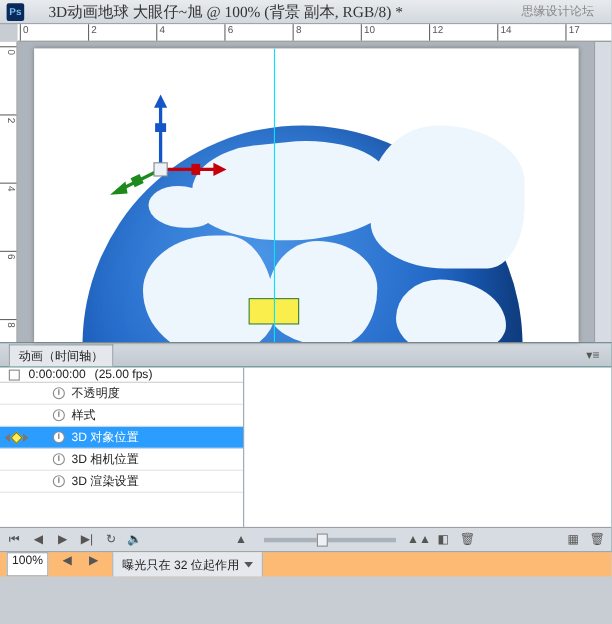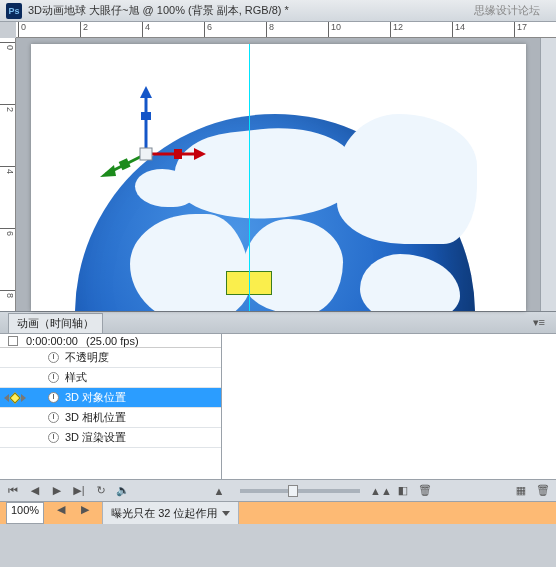--- a/index.html
+++ b/index.html
@@ -1,20 +1,20 @@
 <!DOCTYPE html>
 <html><head>
 <meta charset="utf-8">
 <style>
 * { margin: 0; padding: 0; box-sizing: border-box; font-family: "Microsoft YaHei", SimSun, sans-serif; }
 body { width: 556px; height: 567px; background: #c8cdd3; overflow: hidden; font-size: 11px; color: #222; }
 
 .titlebar { height: 22px; background: linear-gradient(#e8ebee,#d2d8de); display: flex; align-items: center; padding: 0 6px; border-bottom: 1px solid #9aa1a9; }
-.titlebar .ps-icon { width: 16px; height: 16px; background: #0a2a5c; color: #7cbced; font-weight: bold; font-size: 9px; display: flex; align-items: center; justify-content: center; border-radius: 2px; margin-right: 6px; }
-.titlebar .title { font-size: 11px; color: #333; flex: 1; }
+.titlebar .ps-icon { width: 16px; height: 16px; background: #0a2a5c; color: #7cbced; font-weight: bold; font-size: 9px; display: flex; align-items: center; justify-content: center; border-radius: 2px; margin-right: 22px; }
+.titlebar .title { font-size: 14px; color: #333; flex: 1; font-family: Liberation Serif, serif; }
 .titlebar .watermark { font-size: 11px; color: #888; margin-right: 10px; }
 
 .ruler-h { height: 16px; background: #fff; border-bottom: 1px solid #888; position: relative; margin-left: 16px; }
 .ruler-h .tick { position: absolute; top: 0; font-size: 9px; color: #555; border-left: 1px solid #666; height: 100%; padding-left: 2px; }
 
 .canvas-row { display: flex; height: 273px; background: #aeb4bb; }
 .ruler-v { width: 16px; background: #fff; border-right: 1px solid #888; position: relative; }
 .ruler-v .tick { position: absolute; left: 0; font-size: 9px; color: #555; border-top: 1px solid #666; width: 100%; writing-mode: vertical-rl; text-orientation: mixed; padding-top: 2px; }
 
 .canvas-wrap { flex: 1; background: #aeb4bb; display: flex; justify-content: center; align-items: flex-start; padding: 6px 6px 0 6px; position: relative; }

